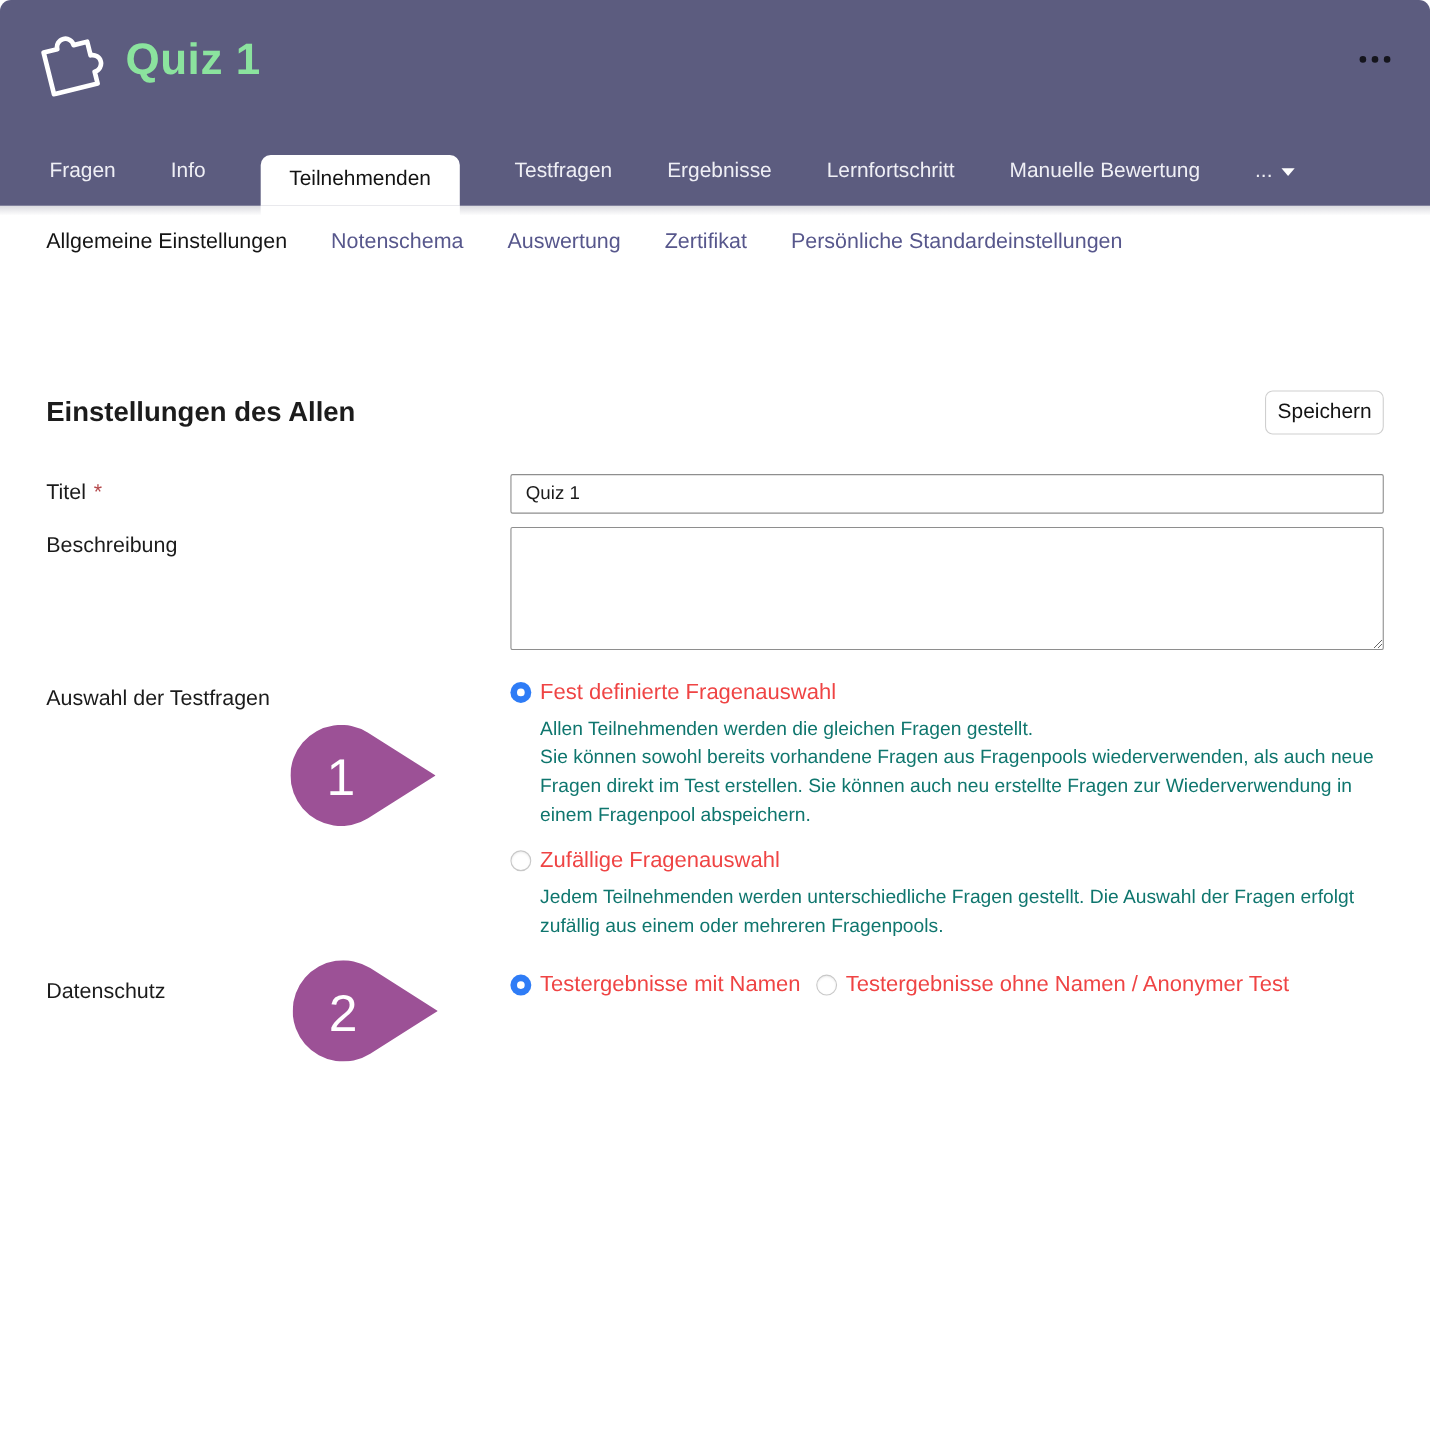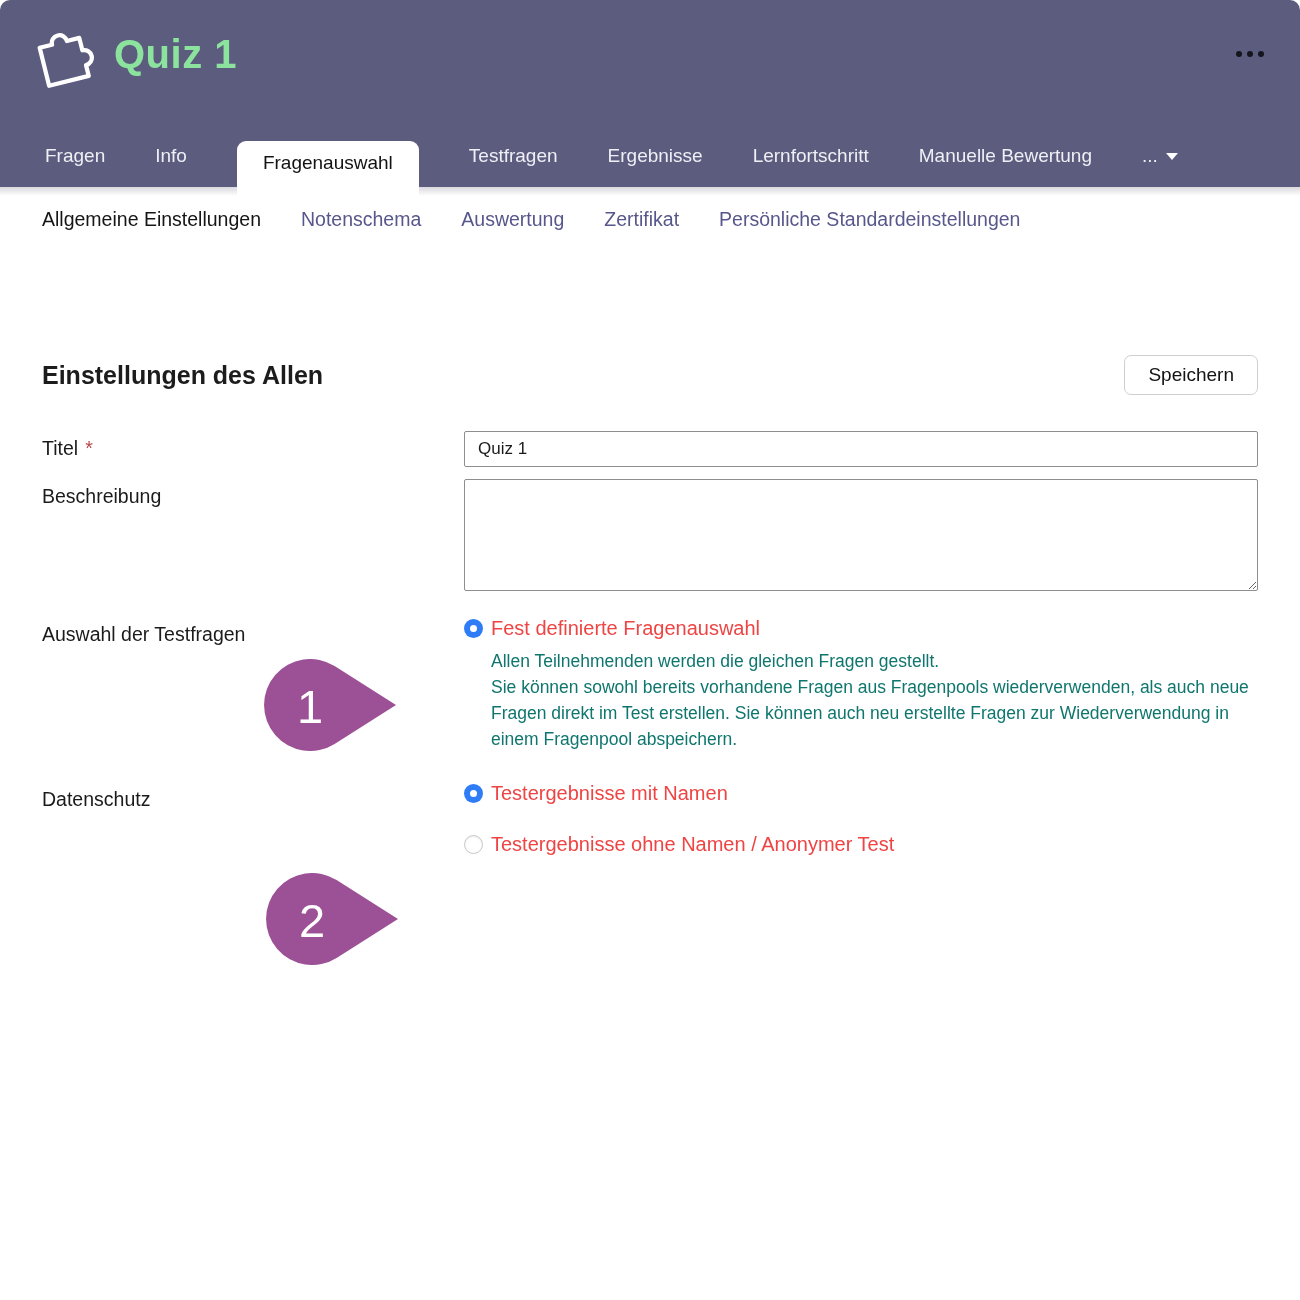--- a/index.html
+++ b/index.html
@@ -49,21 +49,21 @@
   
   .subnav{display:flex;gap:40px;padding:12px 0 16px 42px;position:relative;z-index:4;background:transparent;}
   .subnav-item{font-size:19.5px;color:var(--accent_link);cursor:pointer;white-space:nowrap;}
   .subnav-item.on{color:#151515;}
   
   .content{padding:0 42px;}
   .heading-row{margin-top:108px;display:flex;justify-content:space-between;align-items:center;}
   .page-heading{font-size:25px;font-weight:700;color:#1c1c1c;margin:0;}
   .save-btn{
     font-family:inherit;font-size:19px;color:#131313;background:#fff;
-    border:1px solid #CFCFCF;border-radius:7px;padding:8px 23px;cursor:pointer;
+    border:1px solid #CFCFCF;border-radius:7px;padding:8px 10px;cursor:pointer;
   }
   .form{margin-top:36px;}
   .form-row{display:grid;grid-template-columns:422px 1fr;align-items:start;}
   .form-label{font-size:19.5px;color:#1b1b1b;padding-top:6px;}
   .req{color:var(--required);margin-left:7px;}
   .text-input{
     width:100%;height:36px;border:1px solid #8E8E8E;border-radius:2px;
     font-family:inherit;font-size:17px;color:#1b1b1b;padding:0 13px;background:#fff;
   }
   .textarea{
@@ -79,21 +79,21 @@
   .radio{width:19px;height:19px;border-radius:50%;flex:none;position:relative;}
   .radio.on{background:var(--radio_selected);}
   .radio.on::after{
     content:"";position:absolute;left:50%;top:50%;width:7px;height:7px;margin:-3.5px 0 0 -3.5px;
     background:#fff;border-radius:50%;
   }
   .radio:not(.on){background:#fff;border:1px solid #C8C8C8;box-shadow:inset 0 1px 2px rgba(0,0,0,.08);}
   .option-label{font-size:20px;color:#ef4444;}
   .byline{margin:8px 0 0 27px;font-size:17.5px;line-height:26px;color:#0f766e;max-width:775px;}
   .byline p{margin:0;}
-  .stack{display:flex;flex-direction:column;gap:28px;}
+  .stack{display:flex;flex-direction:row;gap:14px;}
   
   .marker{position:absolute;width:132px;height:92px;z-index:10;pointer-events:none;}
   .marker svg{position:absolute;left:0;top:0;width:132px;height:92px;}
   .marker svg path{fill:var(--annotation);}
   .marker-num{
     position:absolute;left:0;top:1px;width:92px;height:92px;
     display:flex;align-items:center;justify-content:center;
     color:#fff;font-size:47px;font-weight:400;
   }
   #marker-1{left:264px;top:659px;}
@@ -114,21 +114,21 @@
     <span class="header-title">Quiz 1</span>
     <span class="actions-btn">
       <span class="dot"></span>
       <span class="dot"></span>
       <span class="dot"></span>
     </span>
   </div>
   <div class="tabrow">
     <span class="tab">Fragen</span>
     <span class="tab">Info</span>
-    <span class="tab on">Fragenauswahl</span>
+    <span class="tab on">Teilnehmenden</span>
     <span class="tab">Testfragen</span>
     <span class="tab">Ergebnisse</span>
     <span class="tab">Lernfortschritt</span>
     <span class="tab">Manuelle Bewertung</span>
     <span class="tab tab-overflow">
       <span>...</span>
       <span class="caret"></span>
     </span>
   </div>
 </div>
@@ -172,20 +172,29 @@
         <div class="option">
           <div class="option-head">
             <span class="radio on"></span>
             <span class="option-label">Fest definierte Fragenauswahl</span>
           </div>
           <div class="byline">
             <p>Allen Teilnehmenden werden die gleichen Fragen gestellt.</p>
             <p>Sie können sowohl bereits vorhandene Fragen aus Fragenpools wiederverwenden, als auch neue Fragen direkt im Test erstellen. Sie können auch neu erstellte Fragen zur Wiederverwendung in einem Fragenpool abspeichern.</p>
           </div>
         </div>
+        <div class="option">
+          <div class="option-head">
+            <span class="radio"></span>
+            <span class="option-label">Zufällige Fragenauswahl</span>
+          </div>
+          <div class="byline">
+            <p>Jedem Teilnehmenden werden unterschiedliche Fragen gestellt. Die Auswahl der Fragen erfolgt zufällig aus einem oder mehreren Fragenpools.</p>
+          </div>
+        </div>
       </div>
     </div>
 
     <div class="form-row row-privacy">
       <div class="form-label">Datenschutz</div>
       <div class="stack">
         <div class="option-head">
           <span class="radio on"></span>
           <span class="option-label">Testergebnisse mit Namen</span>
         </div>

